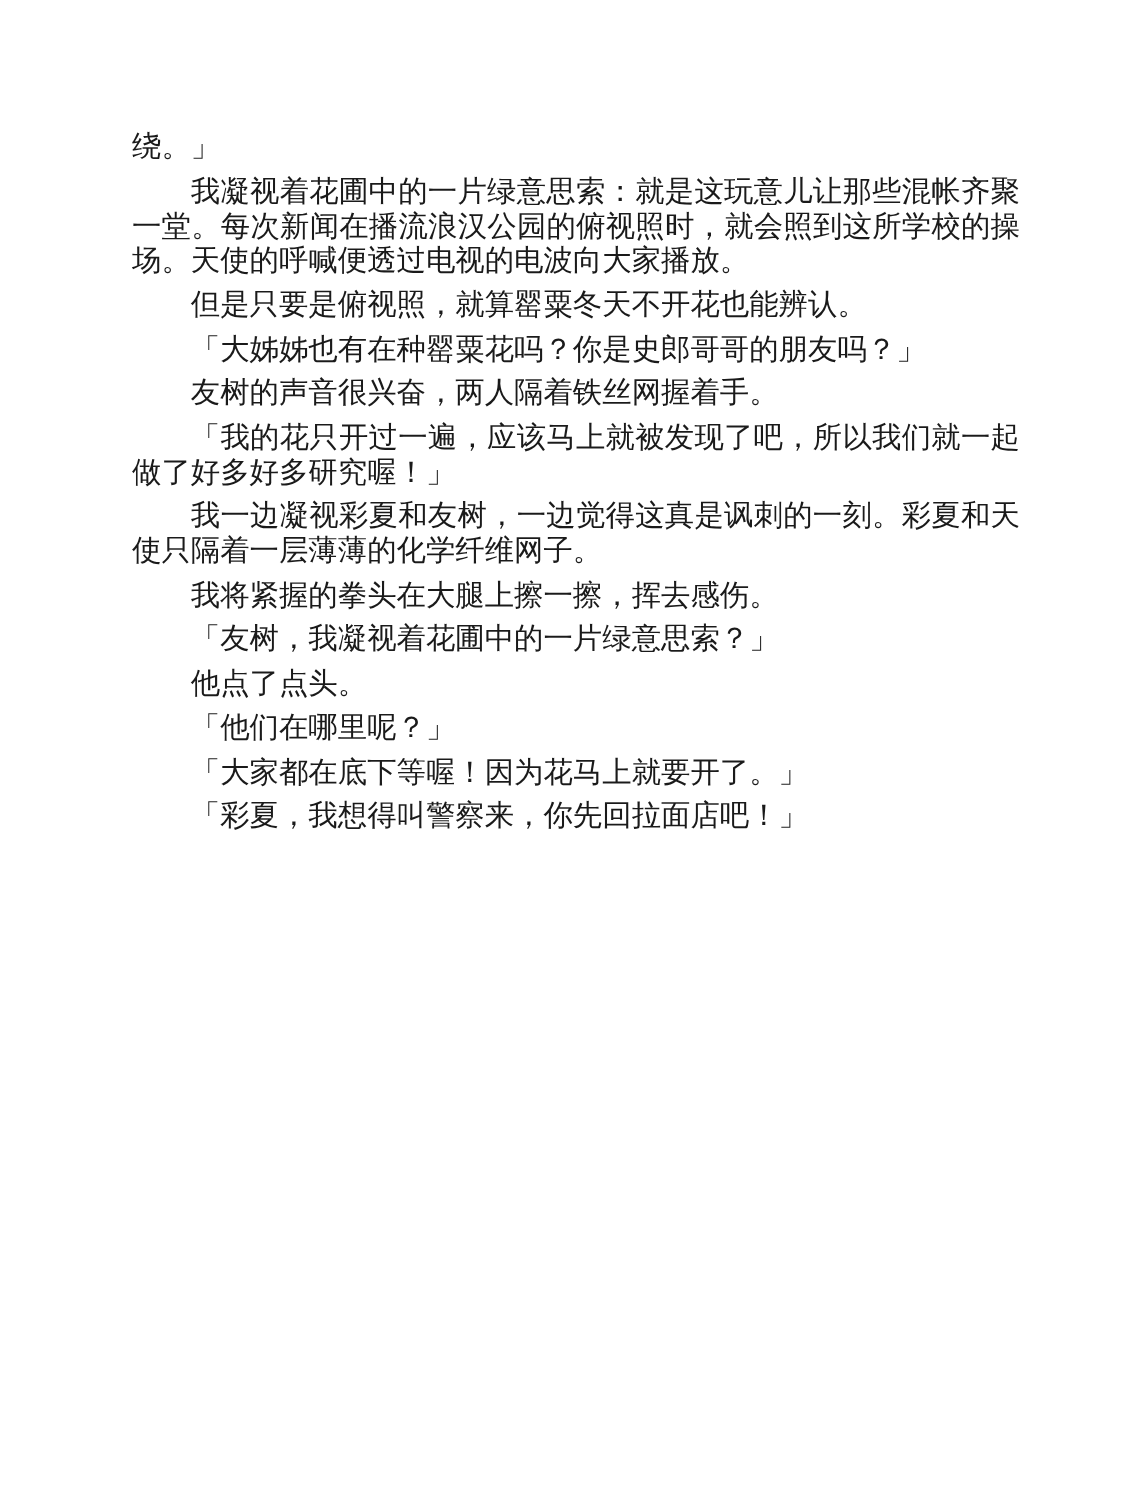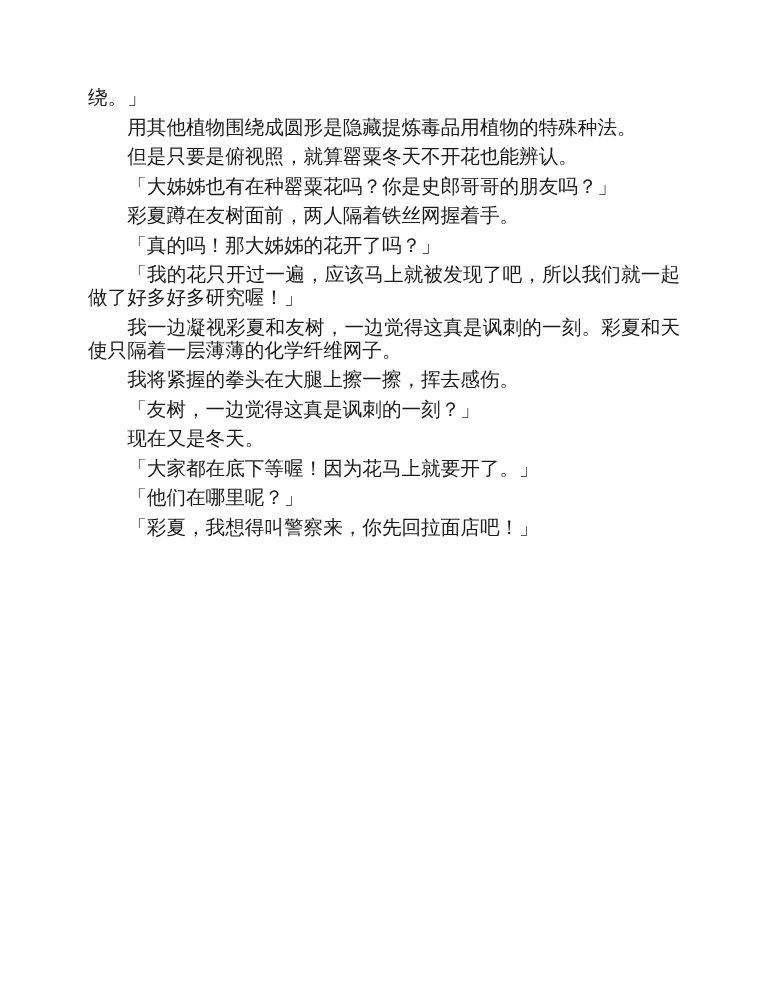--- a/index.html
+++ b/index.html
@@ -16,26 +16,25 @@
     text-align: justify;
   }
   .para { margin: 0 0 6.5px 0; text-indent: 2em; }
   .para.noindent { text-indent: 0; }
 </style>
 </head>
 <body>
 
 <div class="page">
   <p class="para noindent">绕。」</p>
-  <p class="para">用其他植物围绕成圆形是隐藏提炼毒品用植物的特殊种法。</p>
+  <p class="para">我凝视着花圃中的一片绿意思索：就是这玩意儿让那些混帐齐聚一堂。每次新闻在播流浪汉公园的俯视照时，就会照到这所学校的操场。天使的呼喊便透过电视的电波向大家播放。</p>
   <p class="para">但是只要是俯视照，就算罂粟冬天不开花也能辨认。</p>
   <p class="para">「大姊姊也有在种罂粟花吗？你是史郎哥哥的朋友吗？」</p>
-  <p class="para">彩夏蹲在友树面前，两人隔着铁丝网握着手。</p>
-  <p class="para">「真的吗！那大姊姊的花开了吗？」</p>
+  <p class="para">友树的声音很兴奋，两人隔着铁丝网握着手。</p>
   <p class="para">「我的花只开过一遍，应该马上就被发现了吧，所以我们就一起做了好多好多研究喔！」</p>
   <p class="para">我一边凝视彩夏和友树，一边觉得这真是讽刺的一刻。彩夏和天使只隔着一层薄薄的化学纤维网子。</p>
   <p class="para">我将紧握的拳头在大腿上擦一擦，挥去感伤。</p>
-  <p class="para">「友树，一边觉得这真是讽刺的一刻？」</p>
-  <p class="para">现在又是冬天。</p>
+  <p class="para">「友树，我凝视着花圃中的一片绿意思索？」</p>
+  <p class="para">他点了点头。</p>
+  <p class="para">「他们在哪里呢？」</p>
   <p class="para">「大家都在底下等喔！因为花马上就要开了。」</p>
-  <p class="para">「他们在哪里呢？」</p>
   <p class="para">「彩夏，我想得叫警察来，你先回拉面店吧！」</p>
 </div>
 
 </body></html>

